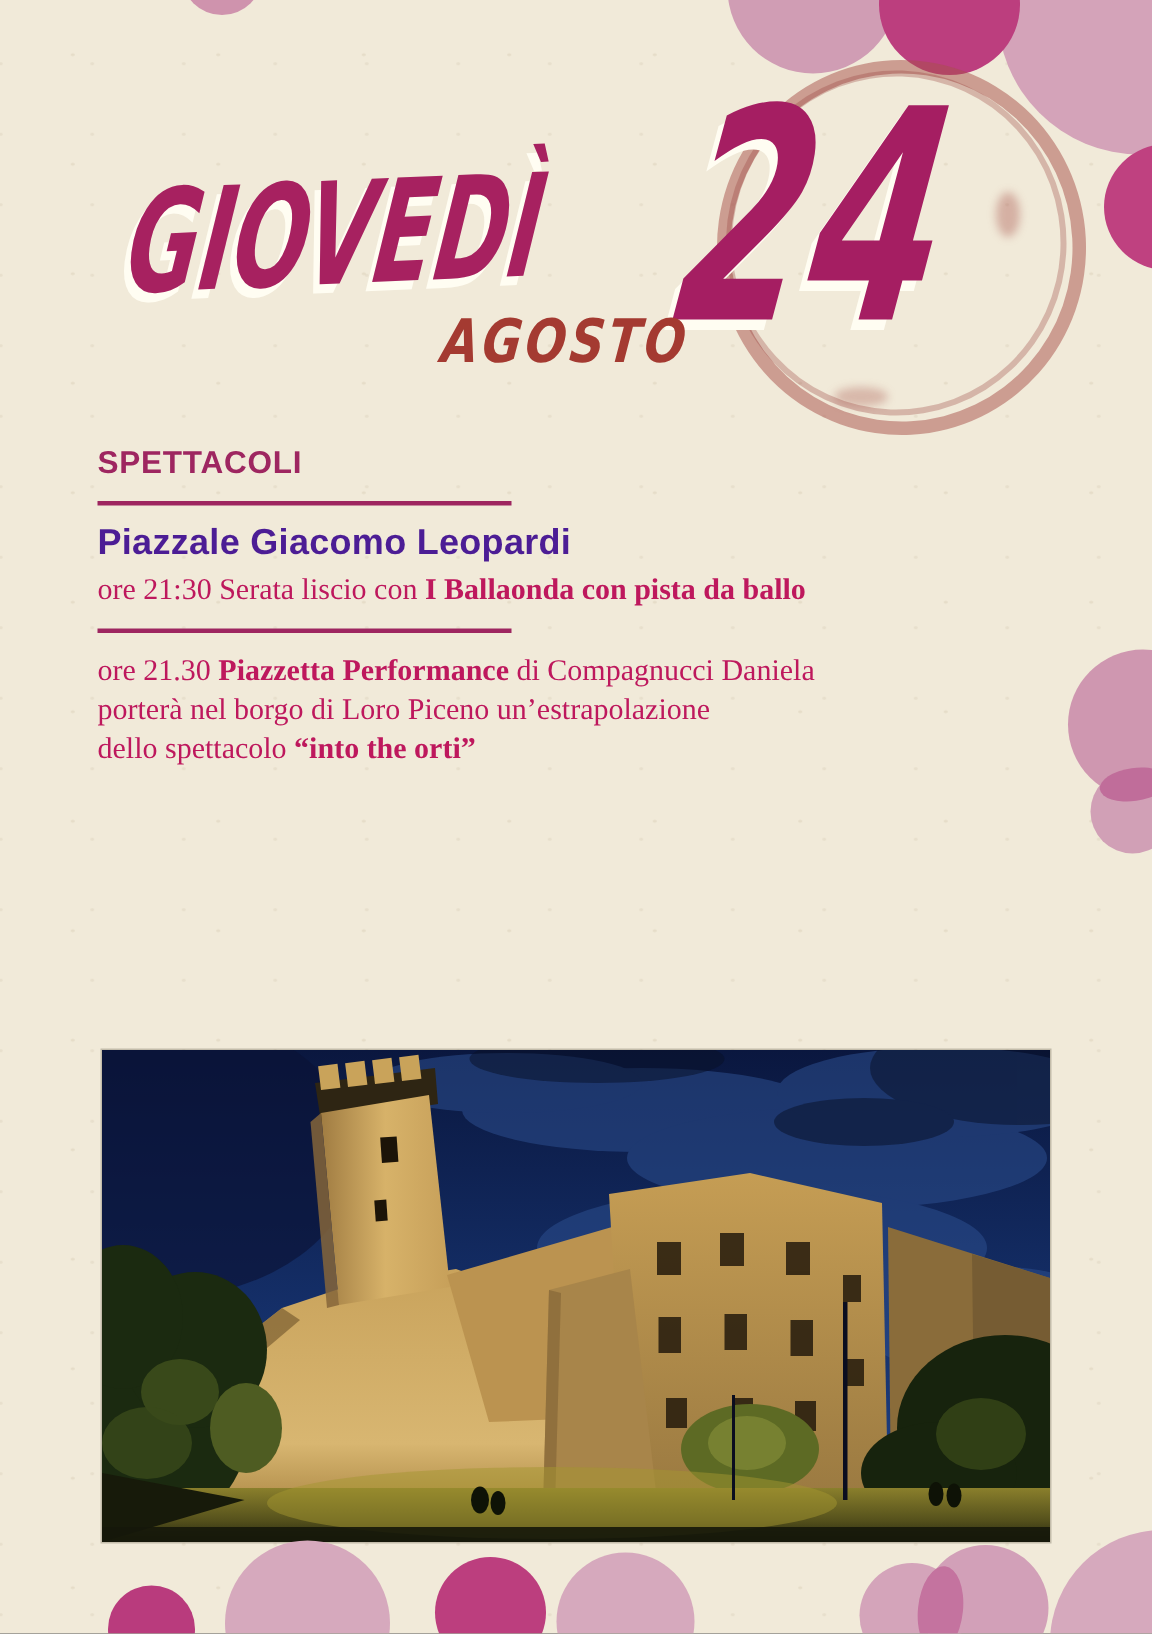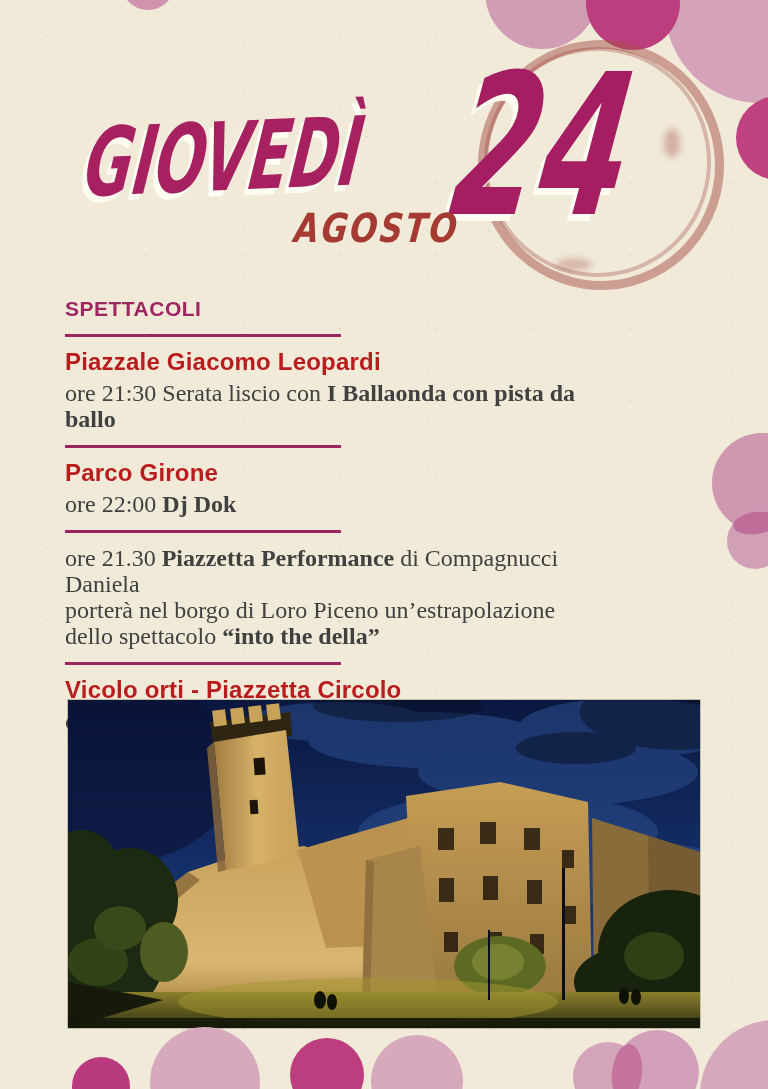--- a/index.html
+++ b/index.html
@@ -53,25 +53,25 @@
     transform:skewX(-6deg) scaleX(0.80);transform-origin:left top;
   }
   
   .content{position:absolute;left:65px;top:297px;width:548px;z-index:3;}
   .sec-label{
     font-size:21px;font-weight:bold;color:#9e2660;letter-spacing:0.5px;
     line-height:24px;margin:0;
   }
   .rule{width:276px;height:3px;background:#9e2660;margin:13px 0 12px 0;}
   .venue{
-    font-size:24px;font-weight:bold;color:#b91c1c;line-height:26px;
+    font-size:24px;font-weight:bold;color:#4c1d95;line-height:26px;
     margin:0 0 5px 0;letter-spacing:0.2px;
   }
   .desc{
-    font-family:"Liberation Serif",serif;font-size:24px;color:#404040;
+    font-family:"Liberation Serif",serif;font-size:20px;color:#be185d;
     line-height:26px;margin:0 0 11px 0;
   }
   .desc b{font-weight:bold;}
   
   .photo{position:absolute;left:68px;top:700px;width:632px;height:328px;z-index:3;
     box-shadow:0 0 0 1px rgba(60,50,30,0.25);}
 </style>
 </head>
 <body>
 
@@ -98,36 +98,26 @@
 
   <div class="content">
     <h2 class="sec-label">SPETTACOLI</h2>
     <div id="events-list">
   <div class="event">
     <div class="rule"></div>
     <h3 class="venue">Piazzale Giacomo Leopardi</h3>
     <p class="desc">ore 21:30 Serata liscio con <b>I Ballaonda con pista da ballo</b></p>
   </div>
 
+
   <div class="event">
     <div class="rule"></div>
-    <h3 class="venue">Parco Girone</h3>
-    <p class="desc">ore 22:00 <b>Dj Dok</b></p>
+    <p class="desc">ore 21.30 <b>Piazzetta Performance</b> di Compagnucci Daniela<br>porterà nel borgo di Loro Piceno un’estrapolazione<br>dello spettacolo <b>“into the orti”</b></p>
   </div>
 
-  <div class="event">
-    <div class="rule"></div>
-    <p class="desc">ore 21.30 <b>Piazzetta Performance</b> di Compagnucci Daniela<br>porterà nel borgo di Loro Piceno un’estrapolazione<br>dello spettacolo <b>“into the della”</b></p>
-  </div>
-
-  <div class="event">
-    <div class="rule"></div>
-    <h3 class="venue">Vicolo orti - Piazzetta Circolo</h3>
-    <p class="desc">ore 21.45 <b>Marco Passarani Dj</b></p>
-  </div>
 </div>
   </div>
 
   <svg class="photo" viewBox="0 0 632 328" width="632" height="328" role="img">
     <defs>
       <linearGradient id="sky" x1="0" y1="0" x2="0" y2="1">
         <stop offset="0" stop-color="#0a173f"></stop>
         <stop offset="0.55" stop-color="#15306a"></stop>
         <stop offset="1" stop-color="#24478c"></stop>
       </linearGradient>

